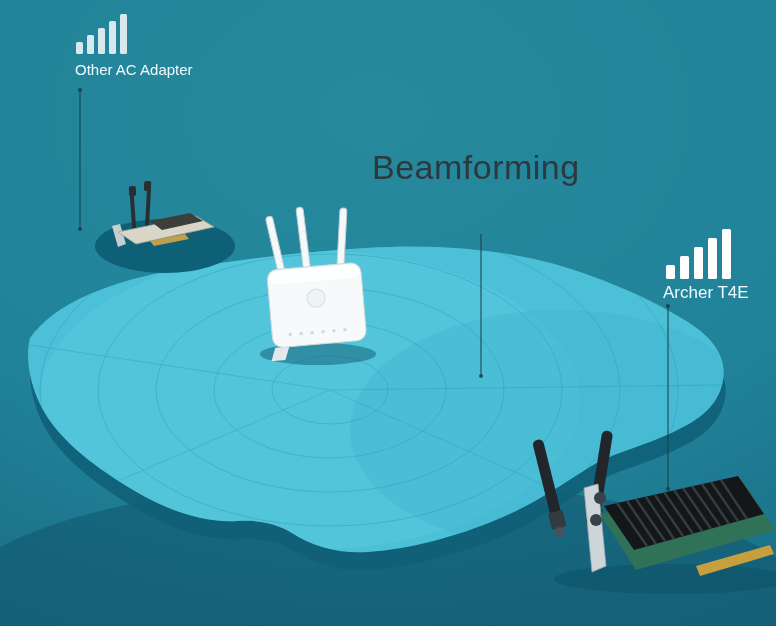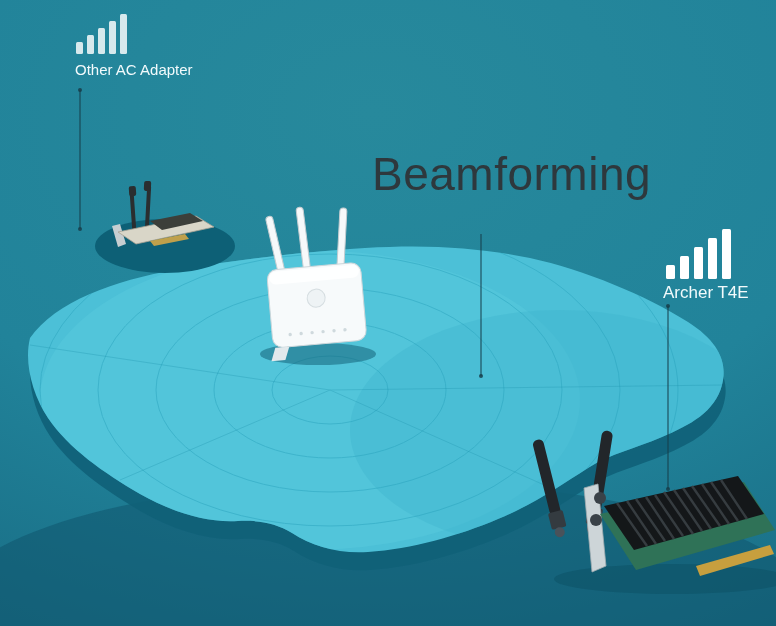--- a/index.html
+++ b/index.html
@@ -4,21 +4,21 @@
 <style>
   html,body { margin:0; padding:0; background:#0c3a49; }
   .stage {
     position:relative; width:776px; height:626px; overflow:hidden;
     background: radial-gradient(130% 115% at 48% 18%, #27899c 0%, #21839a 48%, #146179 100%);
     font-family:"Liberation Sans","DejaVu Sans",sans-serif;
   }
   svg.scene { position:absolute; left:0; top:0; width:776px; height:626px; display:block; }
   .title {
     position:absolute; left:372px; top:149px;
-    font-size:46px; line-height:1.1; color:#2e383d; letter-spacing:.5px; white-space:nowrap;
+    font-size:34px; line-height:1.1; color:#2e383d; letter-spacing:.5px; white-space:nowrap;
   }
   .label { position:absolute; color:#f2fafc; font-size:15px; white-space:nowrap;text-align:center; }
   .label.other  { left:75px; top:61px; }
   .label.archer { left:663px; top:283px; font-size:17px; }
   .signal { position:absolute; display:flex; align-items:flex-end; }
   .signal i { display:block; background:#ffffff; border-radius:1.5px; }
   .signal.weak   { left:76px;  top:14px;  gap:4px; height:40px; opacity:.82; }
   .signal.weak i   { width:7px; }
   .signal.strong { left:666px; top:229px; gap:5px; height:50px; }
   .signal.strong i { width:9px; }

